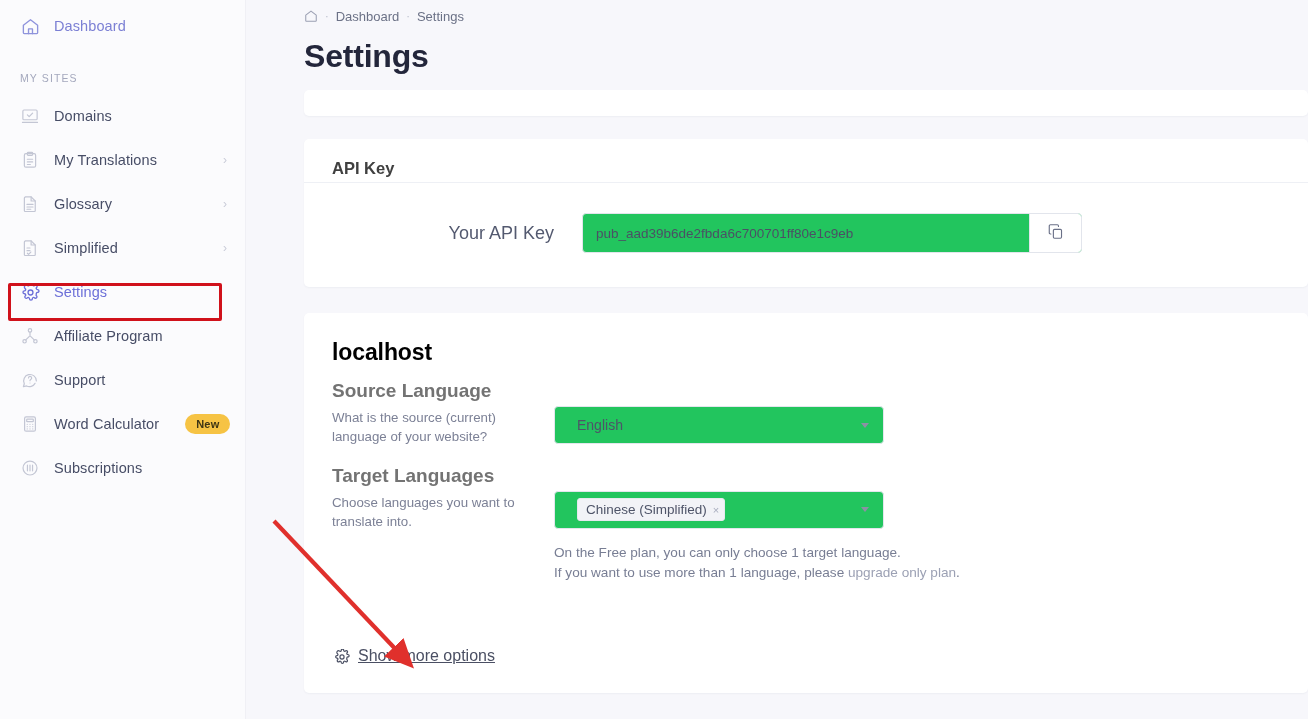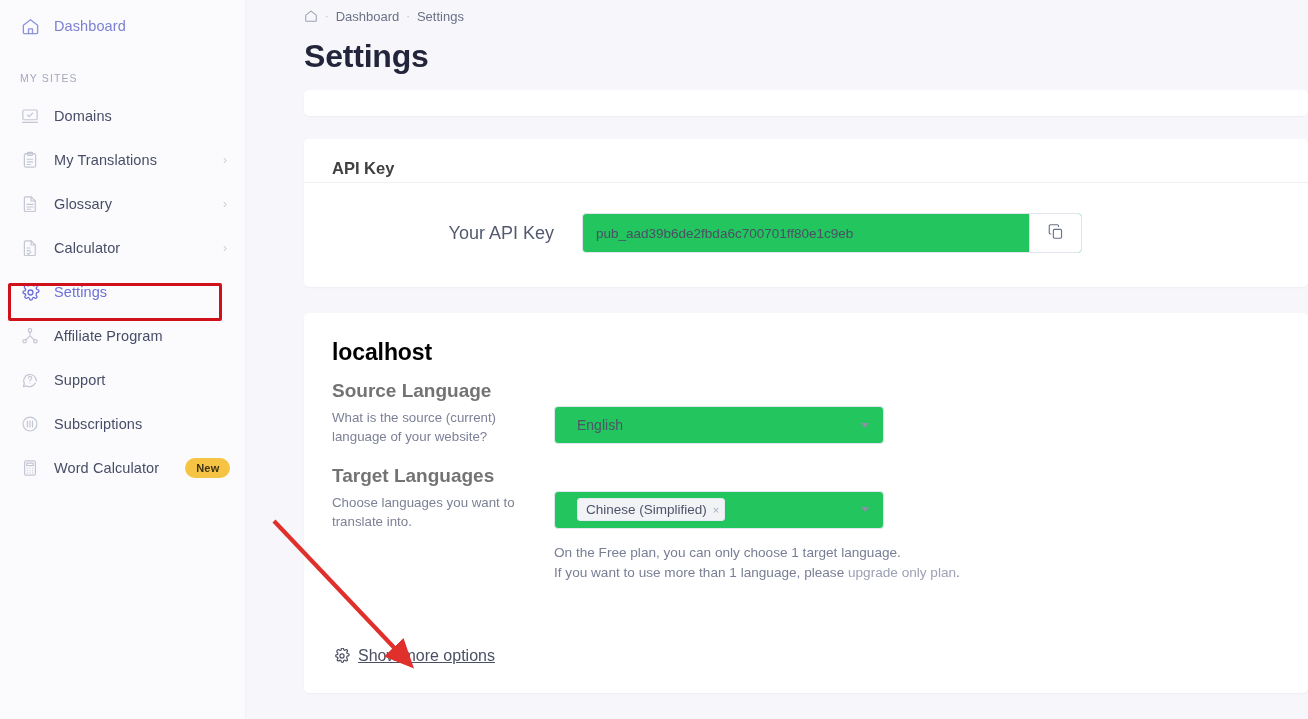--- a/index.html
+++ b/index.html
@@ -208,21 +208,21 @@
   .plan-note {
     font-size: 13.6px;
     line-height: 1.5;
     color: #787e94;
     margin-top: 14px;
   }
   .plan-note a { color: #9ca1b4; text-decoration: none; }
   .show-more {
     position: absolute;
     left: 30px; bottom: 28px;
-    display: flex; align-items: center; gap: 8px;
+    display: flex; align-items: flex-end; gap: 8px;
     cursor: pointer;
   }
   .show-more .gear { color: #4a4f63; display: flex; }
   .show-more .txt {
     font-size: 16px;
     color: #4a4f63;
     text-decoration: underline;
   }
 
   
@@ -299,21 +299,21 @@
 
     <div class="nav-item">
       <span class="nav-ic">
         <svg width="18" height="18" viewBox="0 0 24 24" fill="none" stroke="currentColor" stroke-width="1.6" stroke-linecap="round" stroke-linejoin="round">
           <path d="M5.5 2.5h8l5.5 5.5v13a1 1 0 0 1-1 1h-12.5a1 1 0 0 1-1-1v-17a1 1 0 0 1 1-1z"></path>
           <path d="M13.5 2.5V8h5.5"></path>
           <path d="M8 12h4M8 15.5h4"></path>
           <path d="M8.5 19l1.6 1.6 3-3.2"></path>
         </svg>
       </span>
-      <span class="label">Calculator</span>
+      <span class="label">Simplified</span>
       <span class="chev">›</span>
     </div>
 
     <div class="nav-item active">
       <span class="nav-ic">
         <svg width="19" height="19" viewBox="0 0 24 24" fill="none" stroke="currentColor" stroke-width="1.7" stroke-linecap="round" stroke-linejoin="round">
           <circle cx="12" cy="12" r="3.1"></circle>
           <path d="M19.2 14.4a1.5 1.5 0 0 0 .3 1.65l.05.05a1.82 1.82 0 1 1-2.57 2.57l-.05-.05a1.5 1.5 0 0 0-1.65-.3 1.5 1.5 0 0 0-.91 1.37v.14a1.82 1.82 0 0 1-3.64 0v-.07a1.5 1.5 0 0 0-.98-1.37 1.5 1.5 0 0 0-1.65.3l-.05.05a1.82 1.82 0 1 1-2.57-2.57l.05-.05a1.5 1.5 0 0 0 .3-1.65 1.5 1.5 0 0 0-1.37-.91h-.14a1.82 1.82 0 0 1 0-3.64h.07a1.5 1.5 0 0 0 1.37-.98 1.5 1.5 0 0 0-.3-1.65l-.05-.05A1.82 1.82 0 1 1 8.21 3.1l.05.05a1.5 1.5 0 0 0 1.65.3h.07a1.5 1.5 0 0 0 .91-1.37v-.14a1.82 1.82 0 0 1 3.64 0v.07a1.5 1.5 0 0 0 .91 1.37 1.5 1.5 0 0 0 1.65-.3l.05-.05a1.82 1.82 0 1 1 2.57 2.57l-.05.05a1.5 1.5 0 0 0-.3 1.65v.07a1.5 1.5 0 0 0 1.37.91h.14a1.82 1.82 0 0 1 0 3.64h-.07a1.5 1.5 0 0 0-1.37.91z"></path>
         </svg>
       </span>
@@ -339,37 +339,37 @@
           <path d="M10 9.3a2.1 2.1 0 1 1 2.9 1.95c-.6.28-.9.8-.9 1.45v.3"></path>
           <circle cx="12" cy="16" r=".7" fill="currentColor" stroke="none"></circle>
         </svg>
       </span>
       <span class="label">Support</span>
     </div>
 
     <div class="nav-item">
       <span class="nav-ic">
         <svg width="18" height="18" viewBox="0 0 24 24" fill="none" stroke="currentColor" stroke-width="1.6" stroke-linecap="round" stroke-linejoin="round">
-          <circle cx="12" cy="12" r="9.3"></circle>
-          <path d="M8.6 8.2v7.6M12 8.2v7.6M15.4 8.2v7.6"></path>
-        </svg>
-      </span>
-      <span class="label">Subscriptions</span>
-    </div>
-
-    <div class="nav-item">
-      <span class="nav-ic">
-        <svg width="18" height="18" viewBox="0 0 24 24" fill="none" stroke="currentColor" stroke-width="1.6" stroke-linecap="round" stroke-linejoin="round">
           <rect x="4.8" y="2.5" width="14.4" height="19" rx="2"></rect>
           <rect x="7.6" y="5.5" width="8.8" height="3.4" rx=".7"></rect>
           <path d="M8.3 12.4h.01M12 12.4h.01M15.7 12.4h.01M8.3 15.6h.01M12 15.6h.01M15.7 15.6h.01M8.3 18.6h.01M12 18.6h.01M15.7 18.6h.01"></path>
         </svg>
       </span>
       <span class="label">Word Calculator</span>
       <span class="badge-new">New</span>
+    </div>
+
+    <div class="nav-item">
+      <span class="nav-ic">
+        <svg width="18" height="18" viewBox="0 0 24 24" fill="none" stroke="currentColor" stroke-width="1.6" stroke-linecap="round" stroke-linejoin="round">
+          <circle cx="12" cy="12" r="9.3"></circle>
+          <path d="M8.6 8.2v7.6M12 8.2v7.6M15.4 8.2v7.6"></path>
+        </svg>
+      </span>
+      <span class="label">Subscriptions</span>
     </div>
 
     <div class="hl-box"></div>
   </nav>
 
   <main class="main">
 
     <div class="breadcrumb">
       <span class="home-ic">
         <svg width="14" height="14" viewBox="0 0 24 24" fill="none" stroke="currentColor" stroke-width="1.8" stroke-linecap="round" stroke-linejoin="round">

